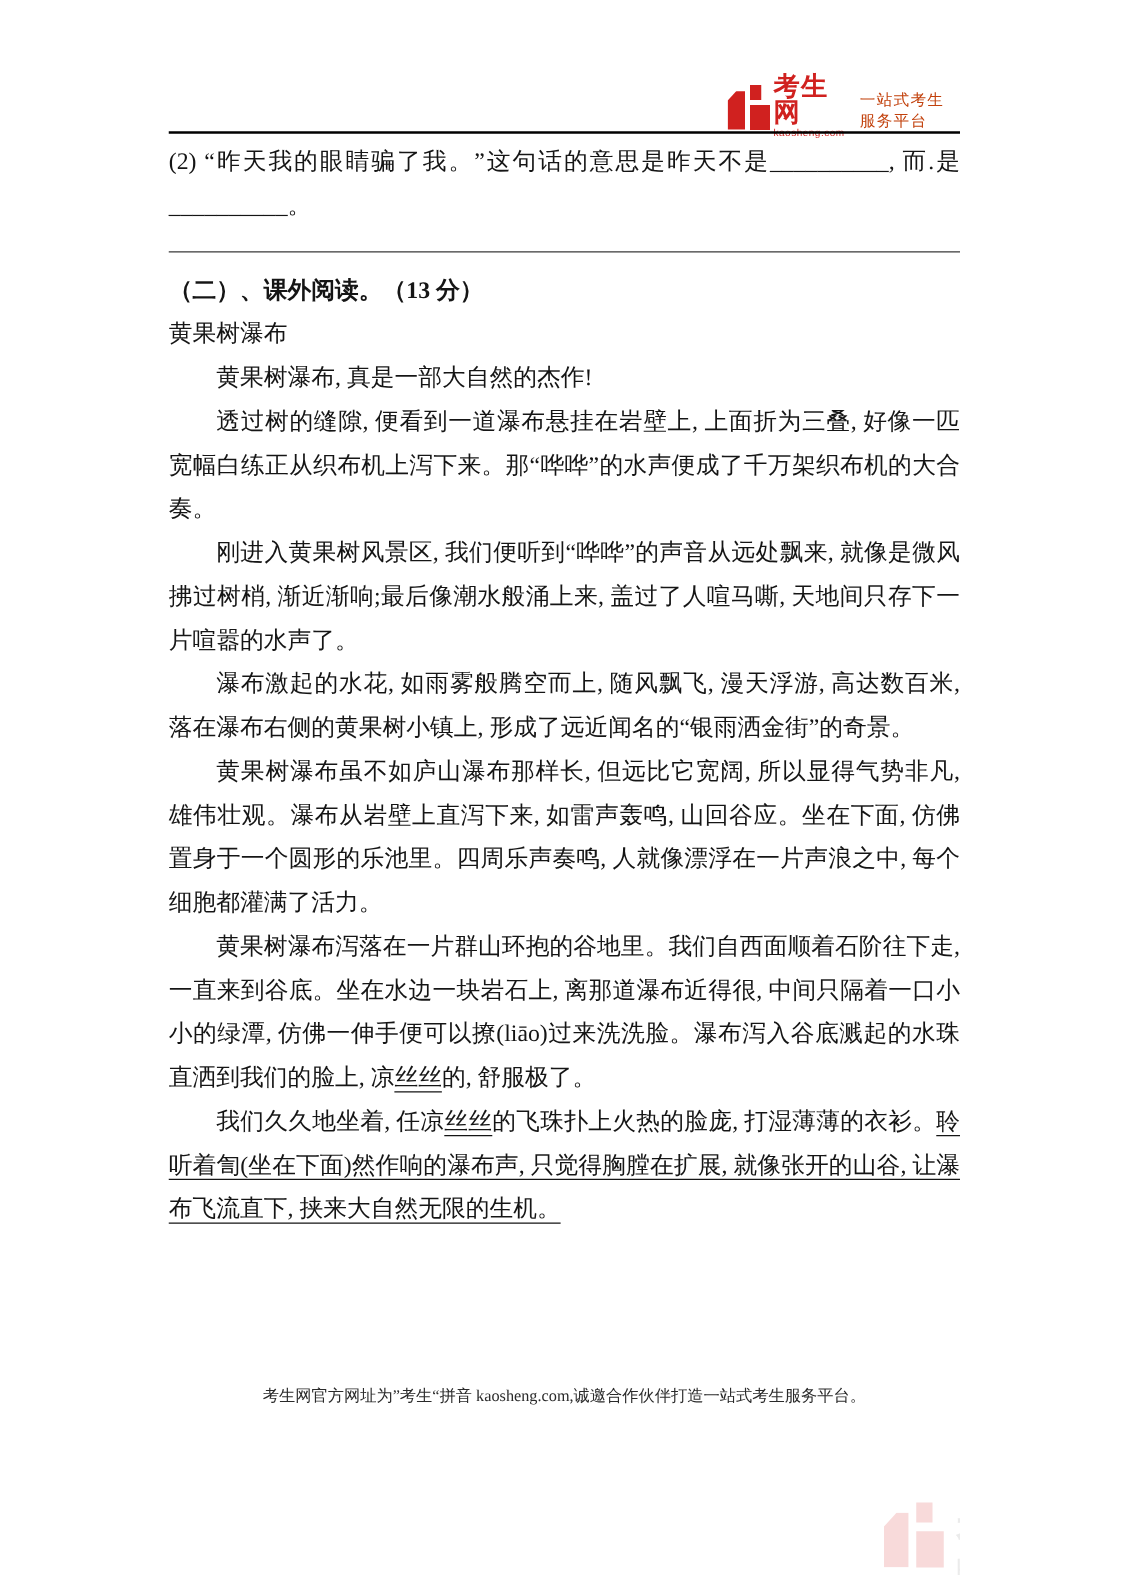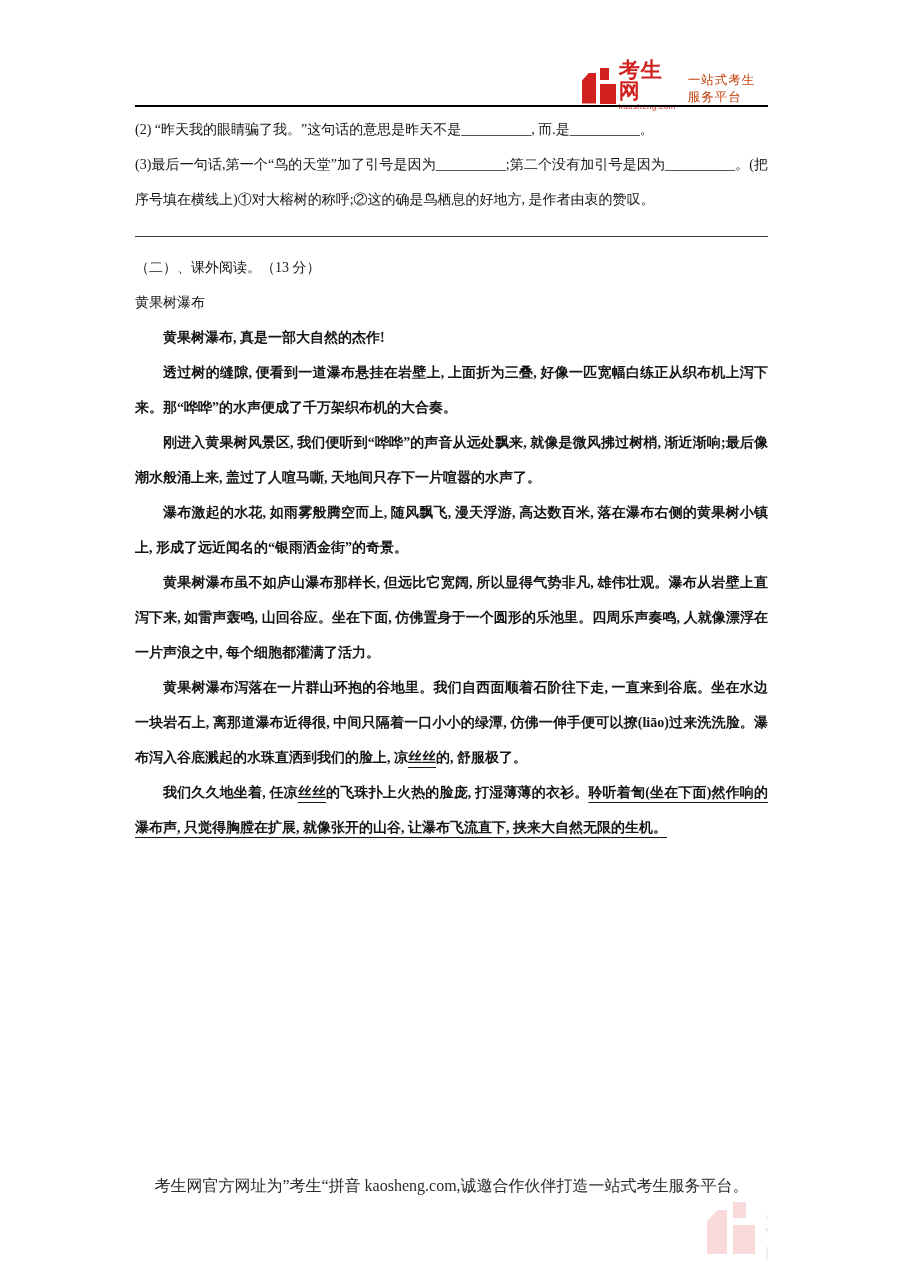--- a/index.html
+++ b/index.html
@@ -16,32 +16,32 @@
   .li-2{left:18px;top:1px;width:9px;height:12px;}
   .li-3{left:18px;top:17px;width:16px;height:20px;}
   .brand-col{display:flex;flex-direction:column;line-height:1;}
   .brand{font-family:"Liberation Sans","DejaVu Sans",sans-serif;font-weight:bold;font-size:21px;letter-spacing:1px;}
   .brand-domain{font-family:"Liberation Sans","DejaVu Sans",sans-serif;font-size:8px;margin-top:2px;letter-spacing:.4px;}
   .tagline{font-family:"Liberation Sans","DejaVu Sans",sans-serif;font-size:12.5px;color:#c2410c;margin-bottom:5px;letter-spacing:1px;}
   .header-rule{position:absolute;left:135px;top:105px;width:633px;height:2px;background:#000;}
   
   .content{
     position:absolute;left:135px;top:112px;width:633px;
-    font-size:14px;line-height:35px;text-align:justify;
+    font-size:19px;line-height:35px;text-align:justify;
   }
   .content p{margin:0;}
   .answer-line{height:19px;border-bottom:1.5px solid #3a3a3a;margin-bottom:13px;}
-  .sec-heading{font-weight:normal;}
+  .sec-heading{font-weight:bold;}
   .art-title{}
-  .art-p{text-indent:2em;font-weight:bold;}
+  .art-p{text-indent:2em;}
   .u{text-decoration:underline;text-underline-offset:5px;text-decoration-thickness:1px;}
   
   .footer-note{
-    position:absolute;left:135px;top:1176px;width:633px;text-align:center;
-    font-size:16px;color:#2a2a2a;
+    position:absolute;left:135px;top:1108px;width:633px;text-align:center;
+    font-size:13px;color:#2a2a2a;
   }
   .watermark{position:absolute;left:707px;top:1202px;display:flex;align-items:flex-start;gap:10px;}
   .wm-icon{position:relative;width:48px;height:52px;flex:0 0 auto;}
   .wm-icon i{position:absolute;display:block;}
   .wm-li-1{left:0;top:8px;width:20px;height:44px;clip-path:polygon(0 26%,52% 0,100% 0,100% 100%,0 100%);}
   .wm-li-2{left:26px;top:0;width:13px;height:16px;}
   .wm-li-3{left:26px;top:23px;width:22px;height:29px;}
   .wm-text-col{display:flex;flex-direction:column;line-height:1;white-space:nowrap;}
   .wm-brand{font-family:"Liberation Sans","DejaVu Sans",sans-serif;font-weight:bold;font-size:40px;letter-spacing:3px;}
   .wm-domain{font-family:"Liberation Sans","DejaVu Sans",sans-serif;font-size:18px;letter-spacing:3.5px;margin-top:3px;}
@@ -62,21 +62,20 @@
         <span class="brand" style="color:#d0211f">考生网</span>
         <span class="brand-domain" style="color:#d0211f">kaosheng.com</span>
       </span>
     </div>
     <span class="tagline">一站式考生服务平台</span>
   </div>
   <div class="header-rule"></div>
 
   <div class="content">
     <p>(2) “昨天我的眼睛骗了我。”这句话的意思是昨天不是__________, 而.是__________。</p>
-    <p>(3)最后一句话,第一个“鸟的天堂”加了引号是因为__________;第二个没有加引号是因为__________。(把序号填在横线上)①对大榕树的称呼;②这的确是鸟栖息的好地方, 是作者由衷的赞叹。</p>
 
     <div class="answer-line"></div>
 
     <p class="sec-heading">（二）、课外阅读。（13 分）</p>
     <p class="art-title">黄果树瀑布</p>
 
     <p class="art-p"><span>黄果树瀑布, 真是一部大自然的杰作!</span></p>
     <p class="art-p"><span>透过树的缝隙, 便看到一道瀑布悬挂在岩壁上, 上面折为三叠, 好像一匹宽幅白练正从织布机上泻下来。那“哗哗”的水声便成了千万架织布机的大合奏。</span></p>
     <p class="art-p"><span>刚进入黄果树风景区, 我们便听到“哗哗”的声音从远处飘来, 就像是微风拂过树梢, 渐近渐响;最后像潮水般涌上来, 盖过了人喧马嘶, 天地间只存下一片喧嚣的水声了。</span></p>
     <p class="art-p"><span>瀑布激起的水花, 如雨雾般腾空而上, 随风飘飞, 漫天浮游, 高达数百米, 落在瀑布右侧的黄果树小镇上, 形成了远近闻名的“银雨洒金街”的奇景。</span></p>

